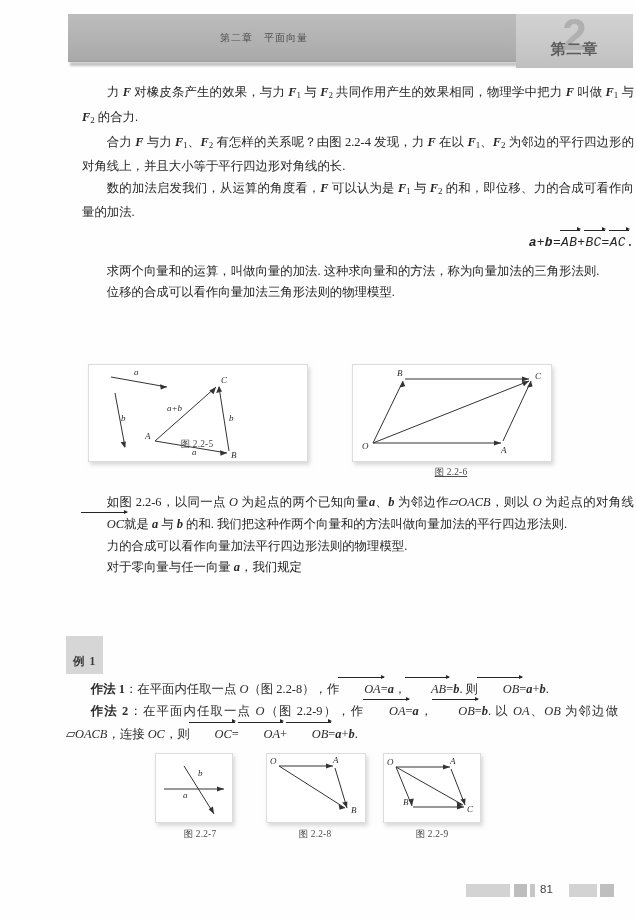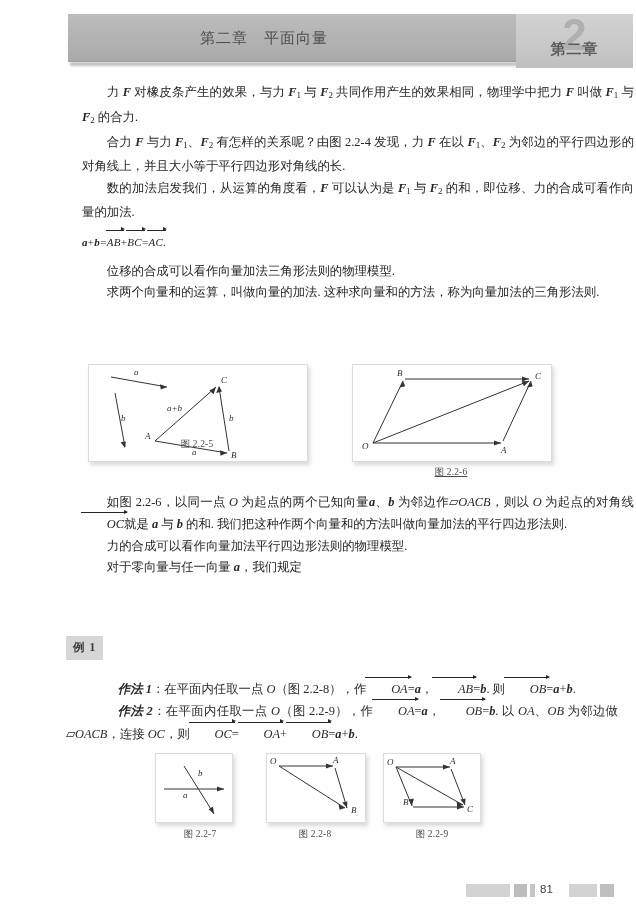--- a/index.html
+++ b/index.html
@@ -55,21 +55,21 @@
   }
   .header-title {
     position: absolute;
     left: 0;
     top: 0;
     width: 392px;
     height: 48px;
     display: flex;
     align-items: center;
     justify-content: center;
-    font-size: 15px;
+    font-size: 10px;
     letter-spacing: 1px;
     color: #4e4e4e;
     white-space: pre;
   }
   .chapter-watermark {
     position: absolute;
     left: 448px;
     top: -4px;
     width: 117px;
     height: 50px;
@@ -107,25 +107,26 @@
     text-align: justify;
     color: #262626;
     margin-left: 16px;
   }
   p.para {
     margin: 0;
     text-indent: 2em;
   }
   .formula {
     margin: 0;
-    text-align: left;
+    text-align: right;
     text-indent: 0;
-    font-size: 11px;
+    font-size: 13px;
     padding: 7px 0 8px;
     letter-spacing: .3px;
+    font-family: Liberation Mono, monospace;
   }
   i.v {
     font-style: italic;
     font-weight: bold;
   }
   i.it {
     font-style: italic;
   }
   .sub {
     font-size: .72em;
@@ -192,40 +193,38 @@
   .ex-head {
     display: flex;
     align-items: baseline;
     gap: 10px;
   }
   .ex-badge {
     background: #d6d6d6;
     color: #3a3a3a;
     font-size: 11.5px;
     font-weight: bold;
-    padding: 1px 7px 2px;
+    padding: 15px 7px 2px;
     letter-spacing: 1px;
     white-space: nowrap;
   }
   .ex-text {
     color: #262626;
   }
   .method-lines {
     position: absolute;
     left: 66px;
     top: 678px;
     width: 552px;
     font-size: 12.4px;
     line-height: 21.3px;
     text-align: justify;
   }
   .mlabel {
     font-weight: bold;
-    font-style: italic;
-    margin-left: 27px;
   }
 
   
   .footer {
     position: absolute;
     left: 466px;
     top: 884px;
     width: 152px;
     height: 15px;
   }
@@ -289,25 +288,25 @@
       数的加法启发我们，从运算的角度看，<i class="v">F</i> 可以认为是 <i class="v">F</i><span class="sub">1</span>
       与 <i class="v">F</i><span class="sub">2</span> 的和，即位移、力的合成可看作向量的加法.
     </p>
 
 
     <p class="formula">
       <i class="v">a</i>+<i class="v">b</i>=<span class="vecover">AB</span>+<span class="vecover">BC</span>=<span class="vecover">AC</span>.
     </p>
 
     <p class="para">
+      求两个向量和的运算，叫做向量的加法. 这种求向量和的方法，称为向量加法的三角形法则.
+    </p>
+
+    <p class="para">
       位移的合成可以看作向量加法三角形法则的物理模型.
-    </p>
-
-    <p class="para">
-      求两个向量和的运算，叫做向量的加法. 这种求向量和的方法，称为向量加法的三角形法则.
     </p>
   </div>
 
   <div class="fig-row" style="top:0;">
 
     <div class="figbox" style="left:88px; top:364px; width:218px; height:96px;">
       <svg width="218" height="96" viewBox="0 0 218 96">
 
         <line x1="22" y1="12" x2="78" y2="22" stroke="#333" stroke-width="1"></line>
         <polygon points="78,22 71,19.2 71.8,24.6" fill="#333"></polygon>

